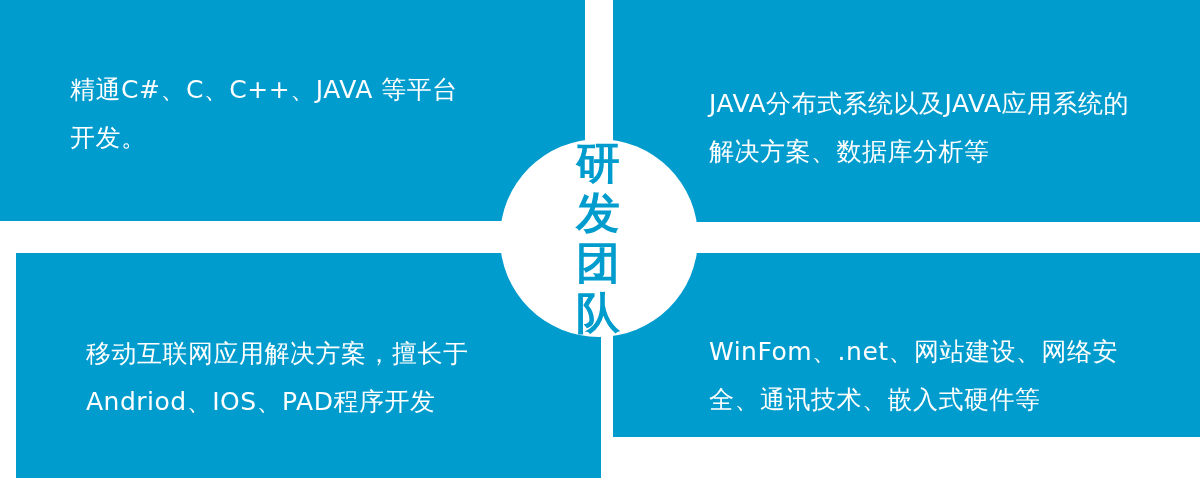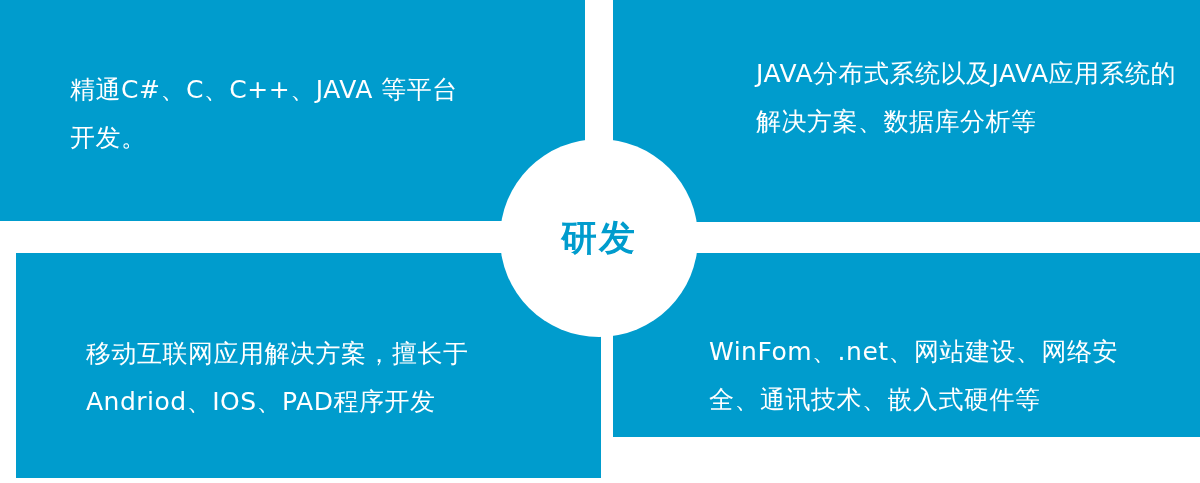--- a/index.html
+++ b/index.html
@@ -17,35 +17,35 @@
     .panel.bl { left: 16px; top: 253px; width: 585px; height: 225px; }
     .panel.br { left: 613px; top: 253px; width: 587px; height: 184px; }
     .panel-text {
       position: absolute;
       color: #ffffff;
       font-size: 25px;
       line-height: 48px;
       letter-spacing: 0.5px;
     }
     .tl .panel-text { left: 70px; top: 66px; width: 400px; }
-    .tr .panel-text { left: 96px; top: 50px; width: 440px; margin-left: 47px; }
+    .tr .panel-text { left: 96px; top: 80px; width: 440px; }
     .bl .panel-text { left: 70px; top: 77px; width: 400px; }
     .br .panel-text { left: 96px; top: 75px; width: 420px; }
     .center-circle {
       position: absolute;
       left: 500px; top: 139px;
       width: 198px; height: 198px;
       border-radius: 50%;
       background: #ffffff;
       display: flex; align-items: center; justify-content: center;
       flex-direction: column;
     }
     .center-title {
       color: #009ccd;
-      font-size: 36px;
+      font-size: 44px;
       font-weight: bold;
       line-height: 50px;
       text-align: center;
       width: 90px;
       letter-spacing: 2px;
     }
   </style>
 </head>
 <body>
 
@@ -60,13 +60,14 @@
 <div class="panel bl">
   <div class="panel-text">移动互联网应用解决方案，擅长于Andriod、IOS、PAD程序开发</div>
 </div>
 
 <div class="panel br">
   <div class="panel-text">WinFom、.net、网站建设、网络安全、通讯技术、嵌入式硬件等</div>
 </div>
 
 <div class="center-circle">
   <div class="center-title">研发</div>
+  <div class="center-title">团队</div>
 </div>
 
 </body></html>

